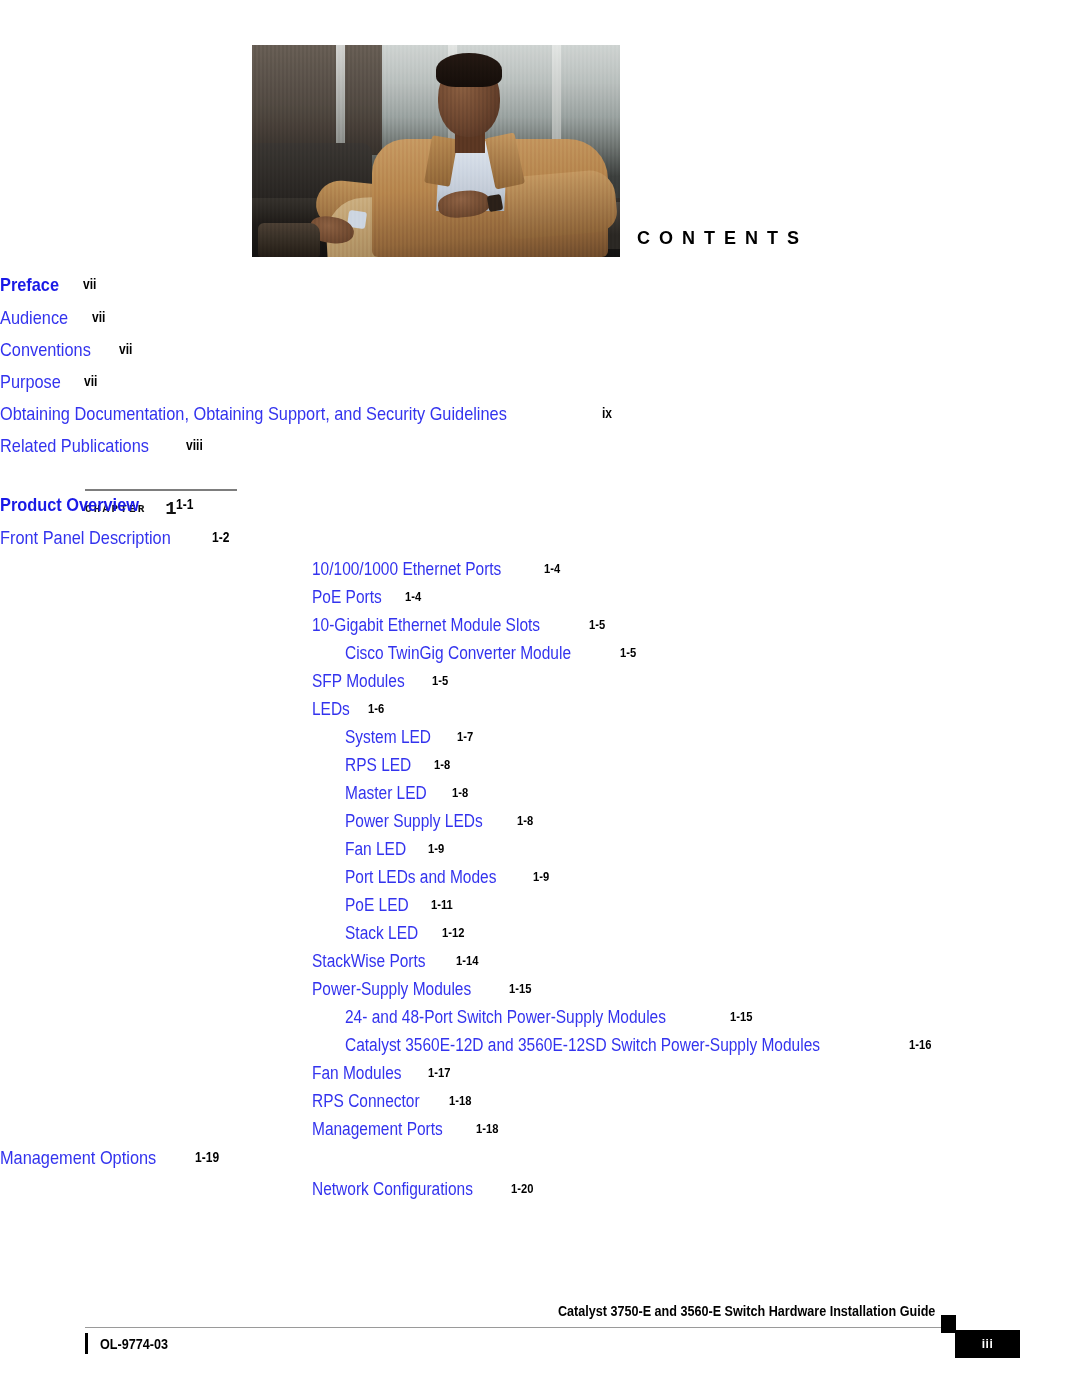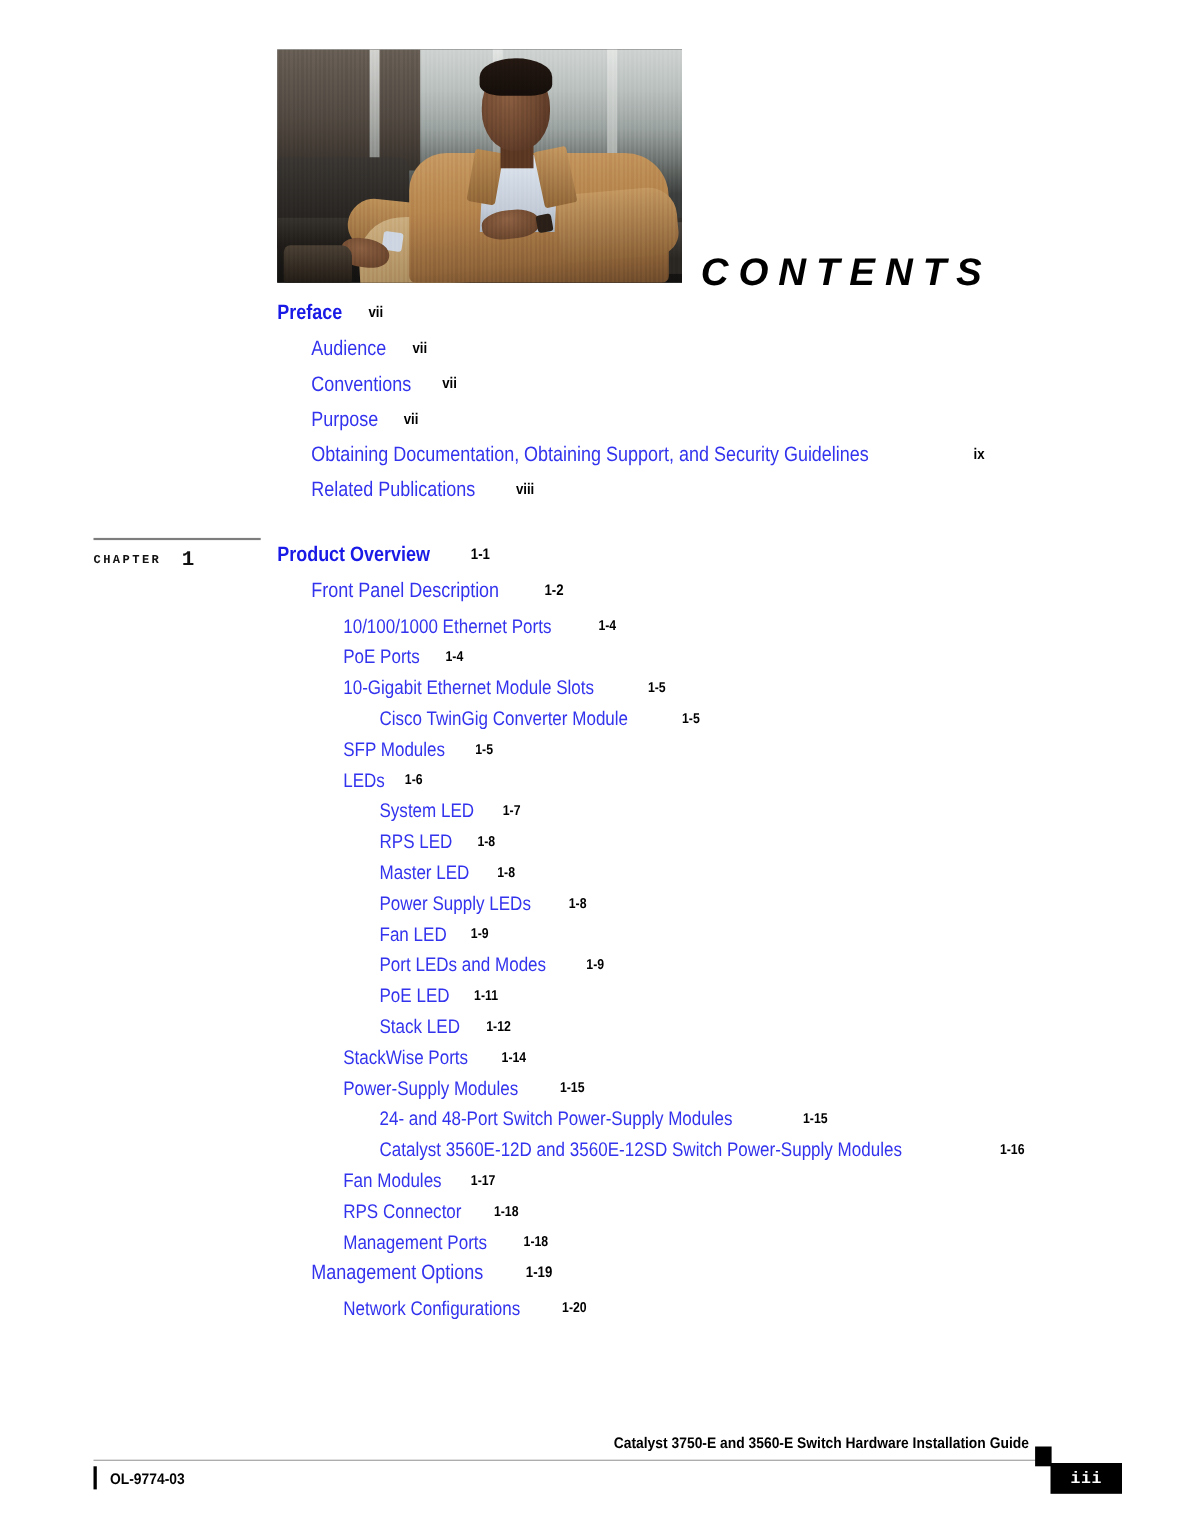--- a/index.html
+++ b/index.html
@@ -168,26 +168,25 @@
     background:
       repeating-linear-gradient(90deg, rgba(255,255,255,.035) 0 2px, rgba(0,0,0,.035) 2px 4px);
     mix-blend-mode: overlay;
   }
 
   
   .contents-heading {
     position: absolute;
     left: 637px;
     top: 228px;
-    font-size: 35px;
+    font-size: 18px;
     font-weight: bold;
     letter-spacing: 9px;
     color: #000000;
     white-space: nowrap;
-    font-style: italic;
   }
 
   
   .toc {
     position: absolute;
     left: 0;
     top: 275px;
     width: 1080px;
   }
   .toc-row {
@@ -205,25 +204,25 @@
   .toc-row .pg {
     font-family: "Liberation Sans Narrow", "Liberation Sans", sans-serif;
     font-weight: bold;
     color: #000000;
     display: inline-block;
     transform: scaleX(.86);
     transform-origin: left center;
   }
 
   
-  .lvl1 { padding-left: 252px; height: 33px; }
+  .lvl1 { height: 33px; }
   .lvl1 .t { font-size: 19px; font-weight: bold; color: #1a1ae6; }
   .lvl1 .pg { font-size: 14px; margin-left: 14px; vertical-align: 2px; }
 
-  .lvl2 { padding-left: 283px; height: 32px; }
+  .lvl2 { height: 32px; }
   .lvl2 .t { font-size: 19px; color: #3333ee; }
   .lvl2 .pg { font-size: 14px; margin-left: 13px; vertical-align: 2px; }
 
   .lvl3 { padding-left: 312px; height: 28px; }
   .lvl3 .t { font-size: 18px; color: #3333ee; }
   .lvl3 .pg { font-size: 13px; margin-left: 12px; vertical-align: 2px; }
 
   .lvl4 { padding-left: 345px; height: 28px; }
   .lvl4 .t { font-size: 18px; color: #3333ee; }
   .lvl4 .pg { font-size: 13px; margin-left: 12px; vertical-align: 2px; }
@@ -323,22 +322,22 @@
     top: 27px;
     width: 65px;
     height: 28px;
     background: #000000;
     display: flex;
     align-items: center;
     justify-content: center;
   }
   .footer-pagenum {
     color: #ffffff;
-    font-family: Liberation Mono, monospace;
-    font-size: 15px;
+    font-family: Liberation Sans, sans-serif;
+    font-size: 12px;
     font-weight: bold;
     letter-spacing: .5px;
   }
 </style>
 </head>
 <body>
 
 <div class="hero-photo">
   <div class="ph-window"></div>
   <div class="ph-darkwall"></div>

